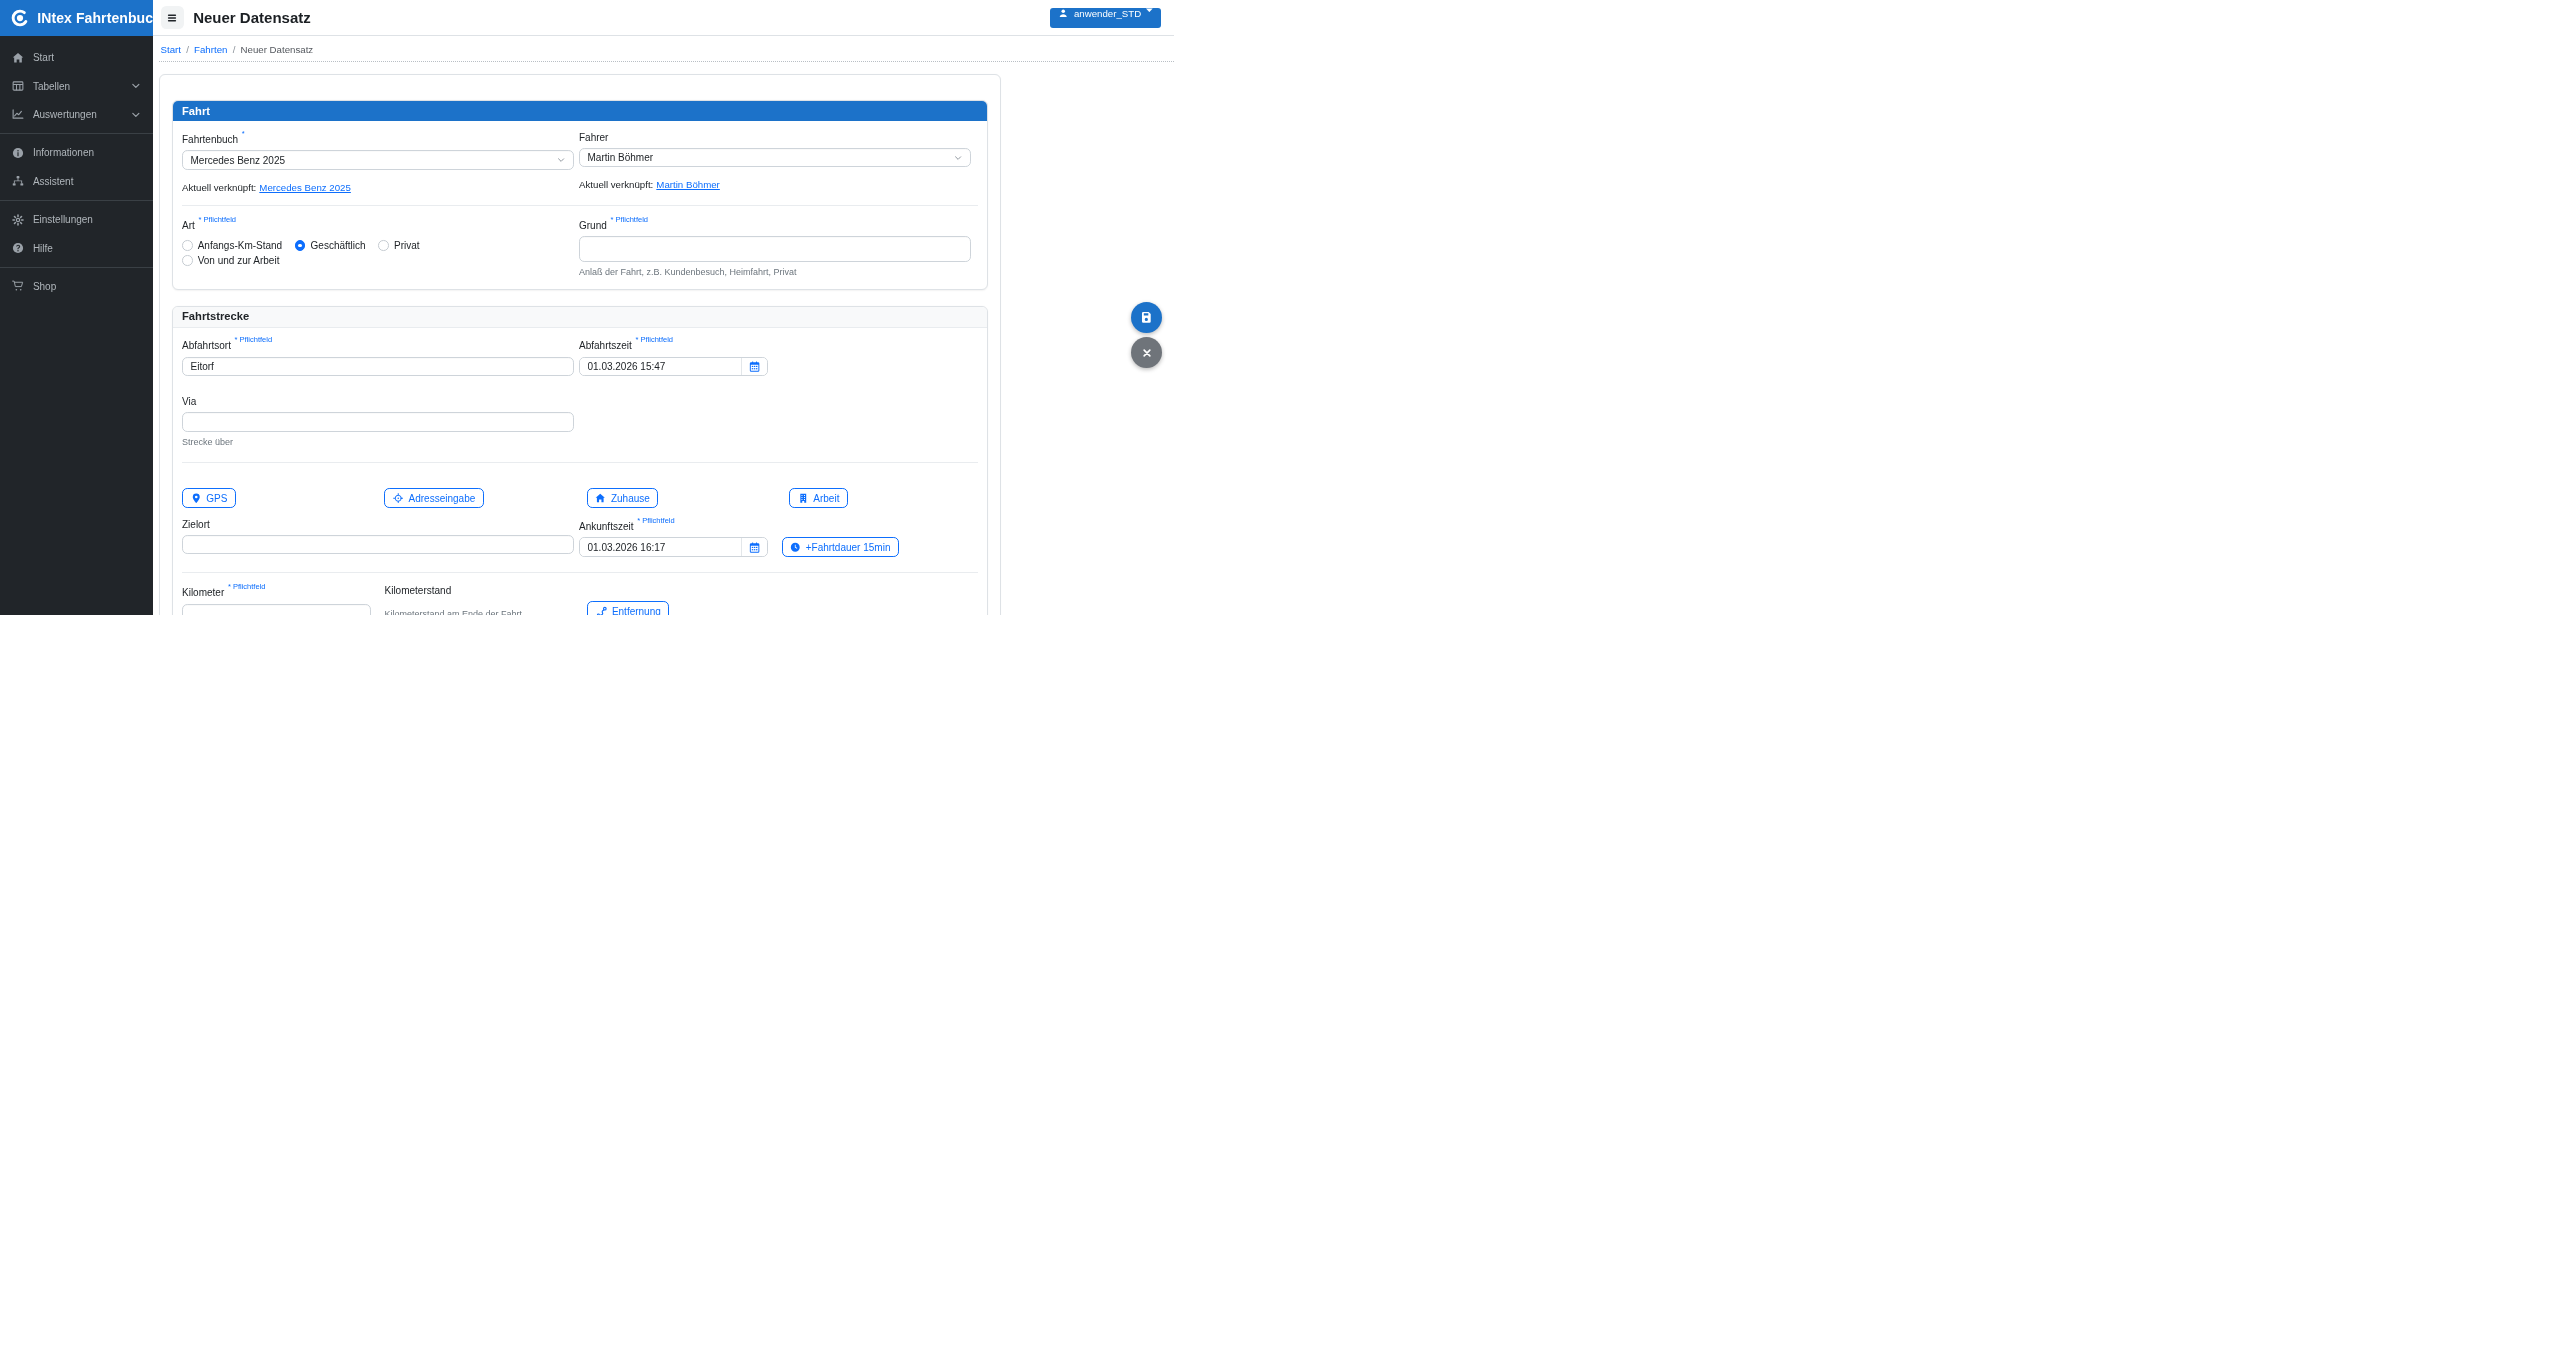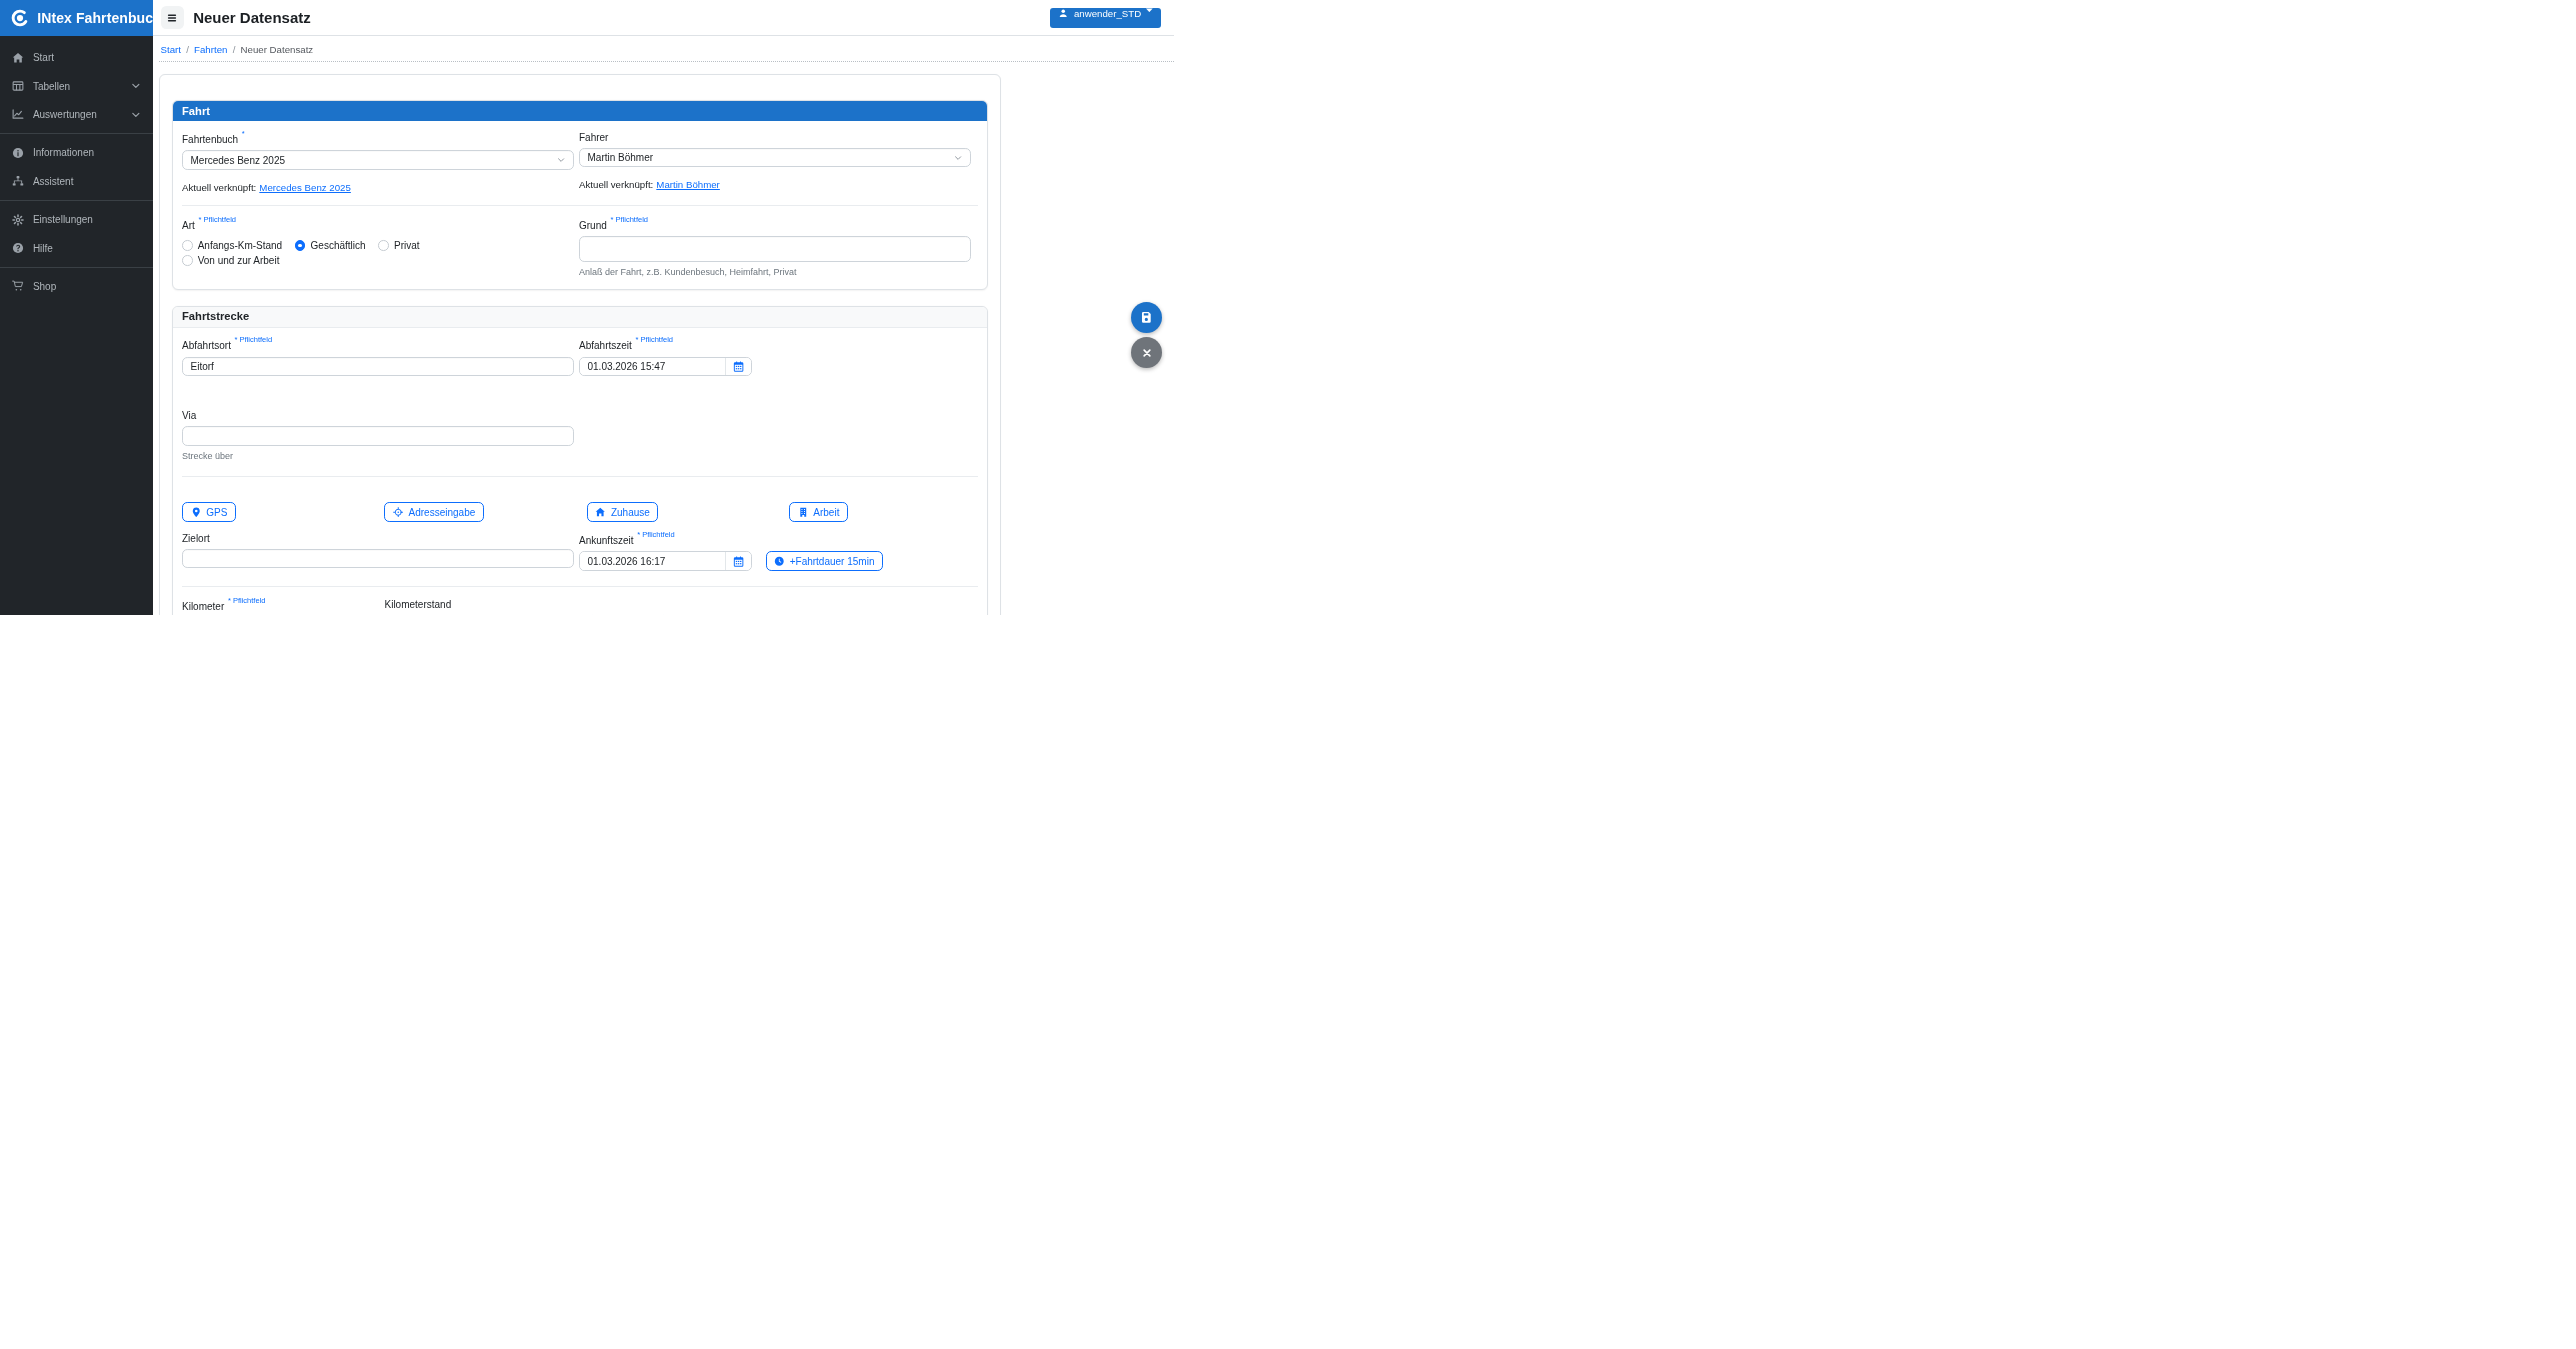--- a/index.html
+++ b/index.html
@@ -60,21 +60,21 @@
   .col-q{width:189px}
   .form-label{display:block;font-size:10px;color:var(--text);margin-bottom:5.2px}
   .req{font-size:7.5px;color:var(--accent);margin-left:3.7px;position:relative;top:-3px;font-weight:400}
   .form-control{width:100%;height:19.5px;border:0.7px solid var(--input-border);border-radius:5.2px;padding:1.5px 7.5px;font-size:10px;color:var(--text);font-family:inherit;background:#fff;box-shadow:inset 0 0.7px 0.7px rgba(0,0,0,.03);outline:none}
   .form-control.tall{height:25.5px}
   .select{width:100%;height:19.5px;border:0.7px solid var(--input-border);border-radius:5.2px;padding:0 7.5px;font-size:10px;display:flex;align-items:center;justify-content:space-between;cursor:pointer;background:#fff;box-shadow:inset 0 0.7px 0.7px rgba(0,0,0,.03)}
   .select .chev{color:#868e96;display:flex}
   .help-text{font-size:9px;color:var(--muted);margin-top:5.2px}
   .linked{margin-top:12px;font-size:9.7px;color:var(--text)}
   .linked a{color:var(--accent);margin-left:3px;cursor:pointer}
-  .dt-group{width:173px;height:19.5px;border:0.7px solid var(--input-border);border-radius:5.2px;display:flex;overflow:hidden;background:#fff;box-shadow:inset 0 0.7px 0.7px rgba(0,0,0,.03)}
+  .dt-group{width:189px;height:19.5px;border:0.7px solid var(--input-border);border-radius:5.2px;display:flex;overflow:hidden;background:#fff;box-shadow:inset 0 0.7px 0.7px rgba(0,0,0,.03)}
   .dt-input{flex:1;border:none;outline:none;padding:1.5px 7.5px;font-size:10px;font-family:inherit;color:var(--text);min-width:0}
   .dt-addon{width:26px;border-left:0.7px solid #e3e7ea;display:flex;align-items:center;justify-content:center;color:var(--accent);cursor:pointer;background:#fff}
   .hstack{display:flex;gap:13.5px;align-items:center}
 
   
   .radio-line{display:flex;gap:12.7px;align-items:center}
   .radio-line + .radio-line{margin-top:3.7px}
   .radio-group{margin-top:9px}
   .radio-option{display:flex;align-items:center;gap:5.2px;font-size:10px;cursor:pointer}
   .radio-dot{width:10.5px;height:10.5px;border-radius:50%;border:0.7px solid #c6ccd2;background:#fff;display:flex;align-items:center;justify-content:center;flex:none}
@@ -334,21 +334,21 @@
                           <rect x="4" y="10.2" width="2" height="1.7"></rect>
                           <rect x="7" y="10.2" width="2" height="1.7"></rect>
                           <rect x="10" y="10.2" width="2" height="1.7"></rect>
                         </svg>
                       </span>
                     </span>
                 </div>
               </div>
             </div>
 
-            <div class="row" style="margin-top:34px">
+            <div class="row" style="margin-top:20px">
               <div class="col">
                 <label class="form-label"><span>Via</span></label>
                 <input class="form-control" value="" style="">
                 <div class="help-text">Strecke über</div>
               </div>
             </div>
 
             <hr class="rule" style="margin:15px 0 0">
 
             <div class="row quarters" style="margin-top:25px">

